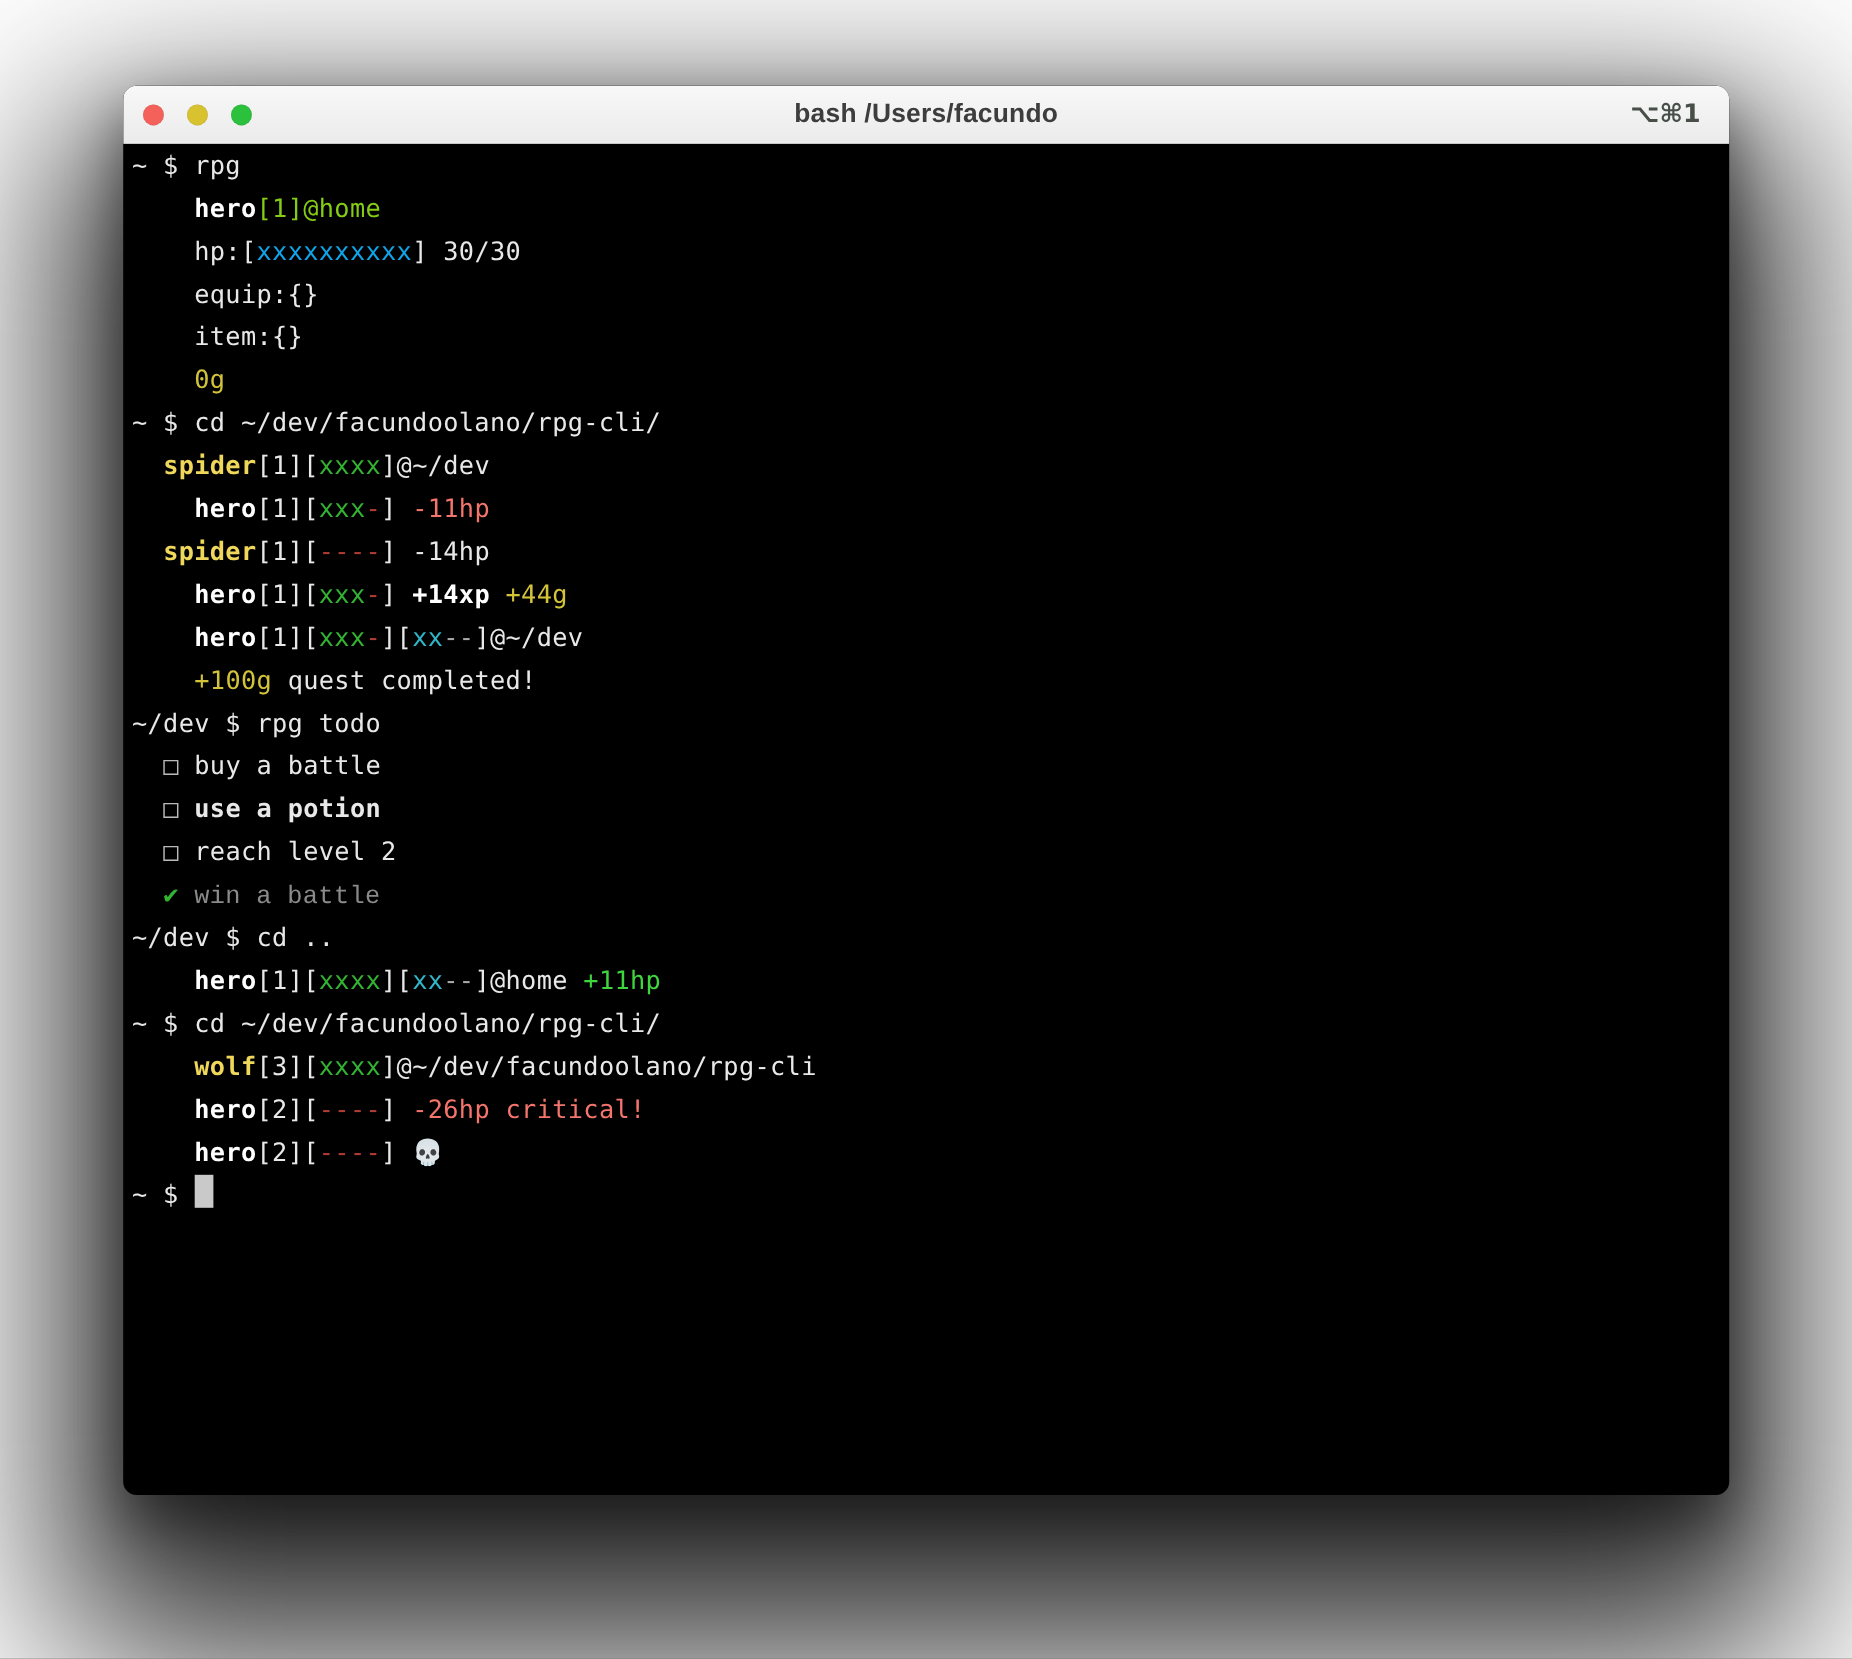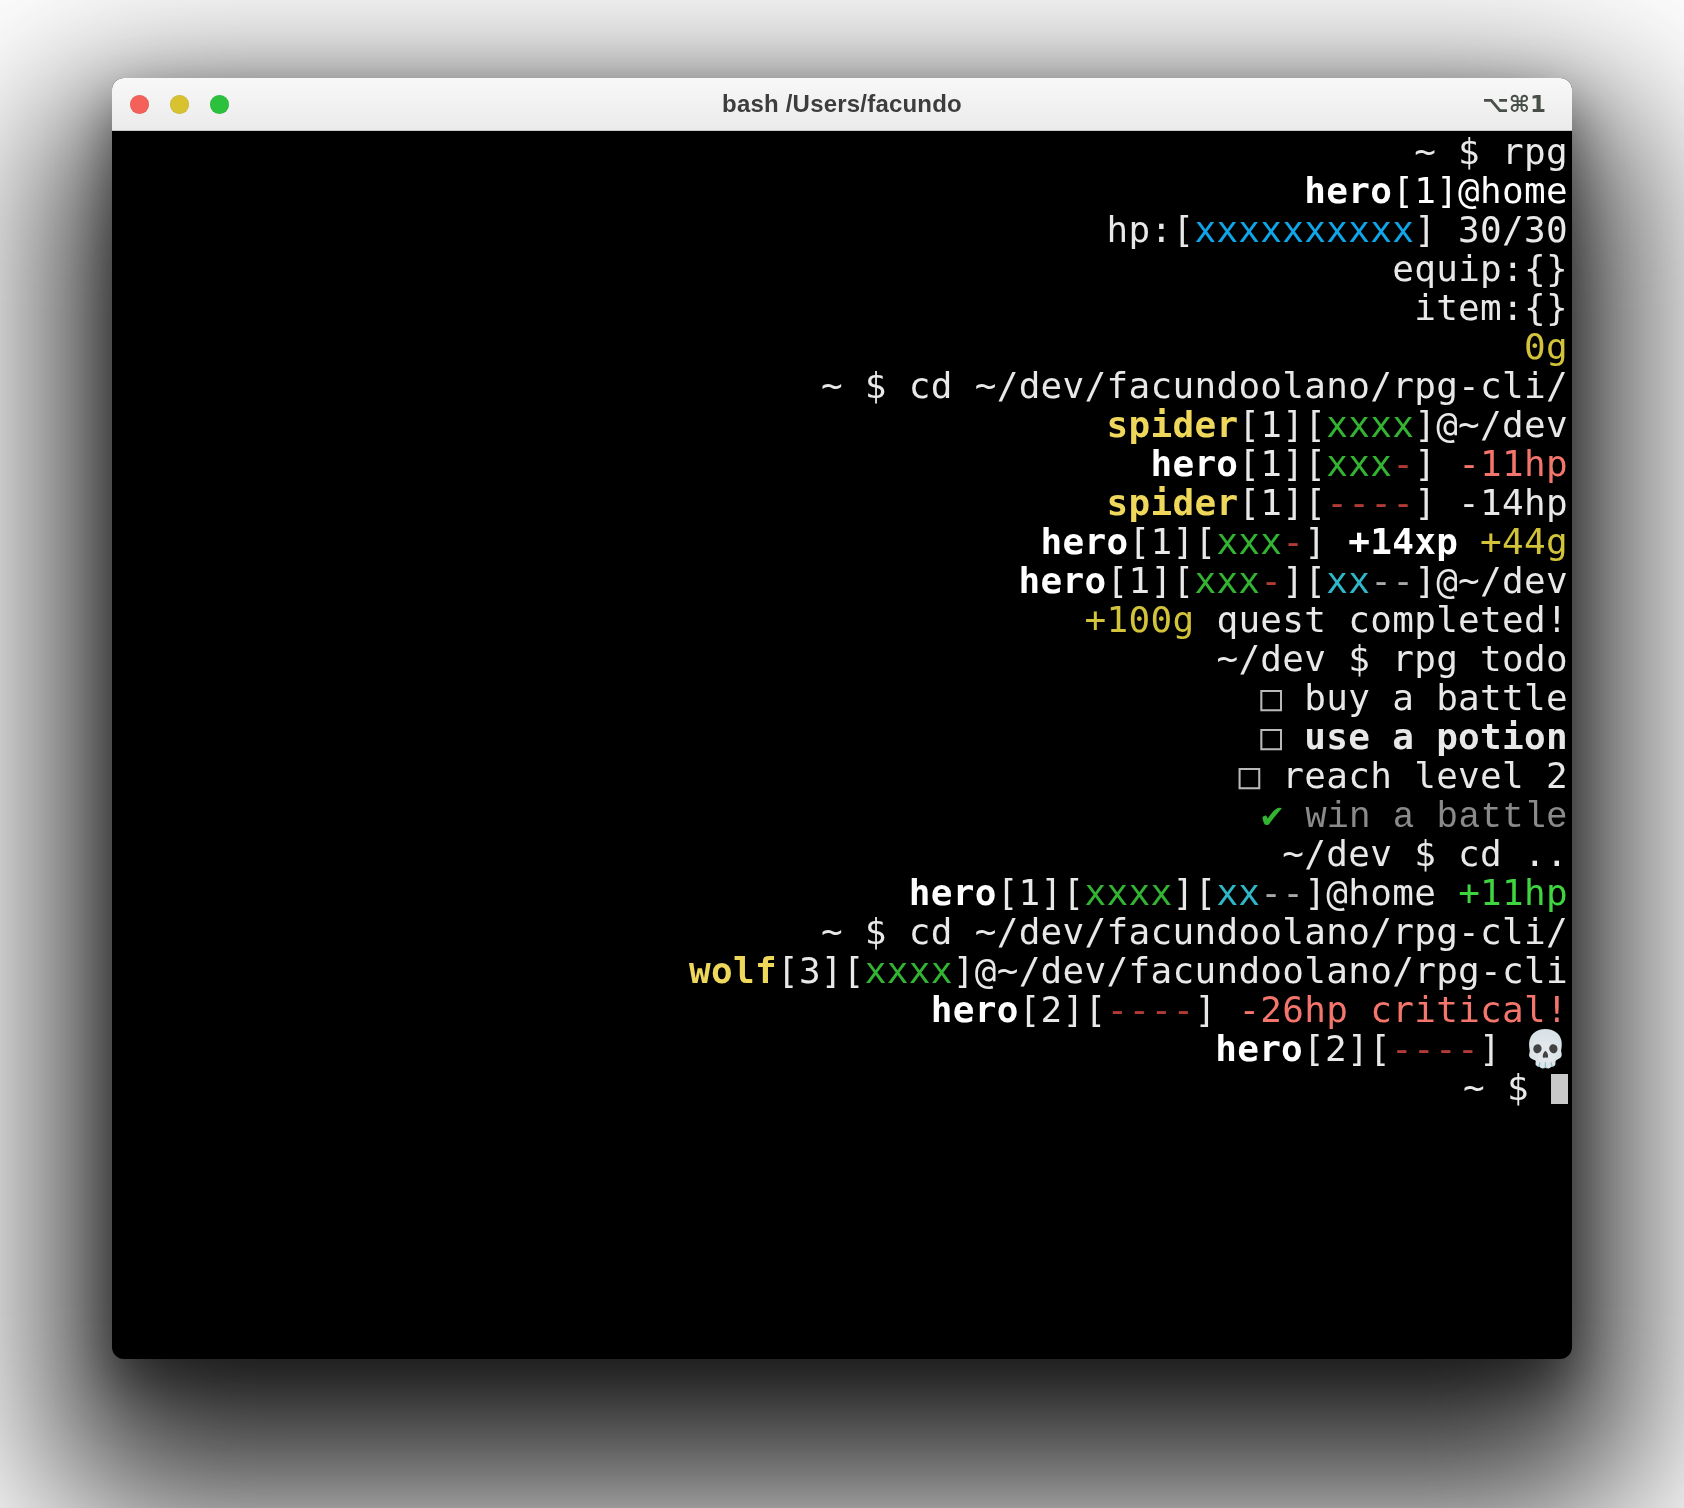--- a/index.html
+++ b/index.html
@@ -1,20 +1,20 @@
 <!DOCTYPE html>
 <html><head>
 <meta charset="utf-8">
 <style>
   html, body { margin:0; padding:0; }
   body {
     width:1684px; height:1508px; background:#ffffff; overflow:hidden;
     font-family:"Liberation Sans","DejaVu Sans",sans-serif;
   }
-  .stage { position:relative; width:1684px; height:1508px;text-align:right; }
+  .stage { position:relative; width:1684px; height:1508px; }
   .window {
     position:absolute; left:112px; top:78px; width:1460px; height:1281px;
     background:#000000; border-radius:12px;
     box-shadow: 0 25px 55px rgba(0,0,0,0.50), 0 90px 170px 60px rgba(0,0,0,0.80);
   }
   .titlebar {
     position:relative; height:52px;
     background:linear-gradient(#f8f8f8,#ebebeb);
     border-bottom:1px solid #c8c8c8;
     border-radius:12px 12px 0 0;
@@ -25,21 +25,21 @@
   .titletext { font-weight:bold; font-size:24px; color:#3d3d3d; letter-spacing:0.2px; }
   .shortcut {
     position:absolute; right:26px; top:0; height:52px; display:flex; align-items:center;
     font-family:"DejaVu Sans","Liberation Sans",sans-serif;
     font-weight:bold; font-size:23px; color:#474f48;
   }
   .terminal {
     position:absolute; top:53px; left:0; right:0; bottom:0;
     padding:1px 4px 0 8px;
     font-family:"DejaVu Sans Mono","DejaVu Sans",monospace;
-    font-size:36px; line-height:39px; letter-spacing:0.3px;
+    font-size:23px; line-height:39px; letter-spacing:0.3px;
     color:#e8e8e8; border-radius:0 0 12px 12px; overflow:hidden;
   }
   .tline { white-space:pre; height:39px; }
   .cursor {
     display:inline-block; width:17px; height:30px;
     vertical-align:-4px;
   }
 </style>
 </head>
 <body>
@@ -50,21 +50,21 @@
       <div class="lights">
           <div class="light" style="background: rgb(244, 97, 90);"></div>
           <div class="light" style="background: rgb(217, 194, 48);"></div>
           <div class="light" style="background: rgb(43, 193, 60);"></div>
         </div>
       <div class="titletext">bash /Users/facundo</div>
       <div class="shortcut">⌥⌘1</div>
     </div>
     <div class="terminal">
         <div class="tline"><span style="color: rgb(232, 232, 232);">~ $ rpg</span></div>
-        <div class="tline"><span style="color: rgb(232, 232, 232);">    </span><span style="color: rgb(255, 255, 255); font-weight: bold;">hero</span><span style="color: #ffffff;">[1]@home</span></div>
+        <div class="tline"><span style="color: rgb(232, 232, 232);">    </span><span style="color: rgb(255, 255, 255); font-weight: bold;">hero</span><span style="color: #84cc16;">[1]@home</span></div>
         <div class="tline"><span style="color: rgb(232, 232, 232);">    hp:[</span><span style="color: #0ea5e9;">xxxxxxxxxx</span><span style="color: rgb(232, 232, 232);">] 30/30</span></div>
         <div class="tline"><span style="color: rgb(232, 232, 232);">    equip:{}</span></div>
         <div class="tline"><span style="color: rgb(232, 232, 232);">    item:{}</span></div>
         <div class="tline"><span style="color: rgb(232, 232, 232);">    </span><span style="color: rgb(210, 195, 58);">0g</span></div>
         <div class="tline"><span style="color: rgb(232, 232, 232);">~ $ cd ~/dev/facundoolano/rpg-cli/</span></div>
         <div class="tline"><span style="color: rgb(232, 232, 232);">  </span><span style="color: rgb(238, 215, 90); font-weight: bold;">spider</span><span style="color: rgb(232, 232, 232);">[1][</span><span style="color: rgb(50, 180, 50);">xxxx</span><span style="color: rgb(232, 232, 232);">]@~/dev</span></div>
         <div class="tline"><span style="color: rgb(232, 232, 232);">    </span><span style="color: rgb(255, 255, 255); font-weight: bold;">hero</span><span style="color: rgb(232, 232, 232);">[1][</span><span style="color: rgb(50, 180, 50);">xxx</span><span style="color: rgb(178, 60, 53);">-</span><span style="color: rgb(232, 232, 232);">] </span><span style="color: rgb(243, 117, 107);">-11hp</span></div>
         <div class="tline"><span style="color: rgb(232, 232, 232);">  </span><span style="color: rgb(238, 215, 90); font-weight: bold;">spider</span><span style="color: rgb(232, 232, 232);">[1][</span><span style="color: rgb(178, 60, 53);">----</span><span style="color: rgb(232, 232, 232);">] -14hp</span></div>
         <div class="tline"><span style="color: rgb(232, 232, 232);">    </span><span style="color: rgb(255, 255, 255); font-weight: bold;">hero</span><span style="color: rgb(232, 232, 232);">[1][</span><span style="color: rgb(50, 180, 50);">xxx</span><span style="color: rgb(178, 60, 53);">-</span><span style="color: rgb(232, 232, 232);">] </span><span style="color: rgb(255, 255, 255); font-weight: bold;">+14xp</span><span style="color: rgb(232, 232, 232);"> </span><span style="color: rgb(210, 195, 58);">+44g</span></div>
         <div class="tline"><span style="color: rgb(232, 232, 232);">    </span><span style="color: rgb(255, 255, 255); font-weight: bold;">hero</span><span style="color: rgb(232, 232, 232);">[1][</span><span style="color: rgb(50, 180, 50);">xxx</span><span style="color: rgb(178, 60, 53);">-</span><span style="color: rgb(232, 232, 232);">][</span><span style="color: rgb(47, 183, 201);">xx</span><span style="color: rgb(169, 169, 169);">--</span><span style="color: rgb(232, 232, 232);">]@~/dev</span></div>

